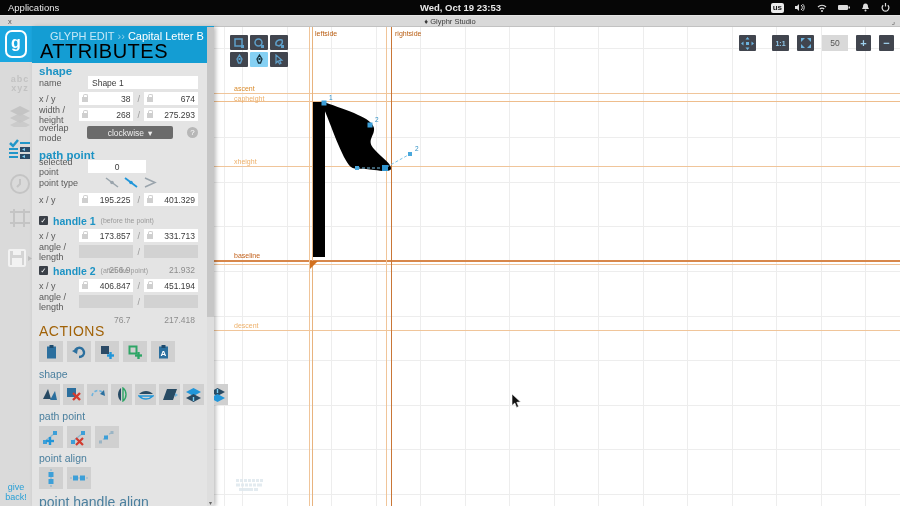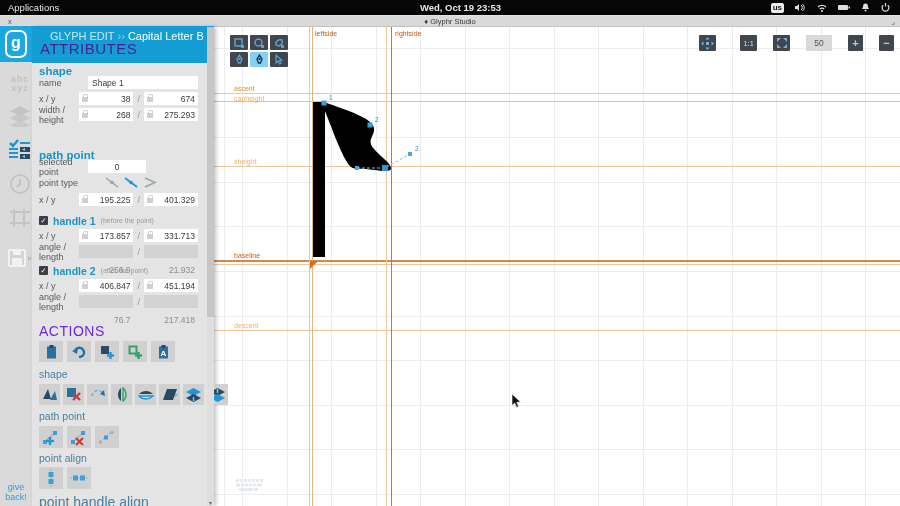--- a/index.html
+++ b/index.html
@@ -34,25 +34,25 @@
           letter-spacing:1px;}
   #giveback{position:absolute;left:0;bottom:4px;width:32px;text-align:center;color:#2aa0d6;
             font-size:9px;line-height:10px;}
   
   #panel{width:182px;background:#e4e4e4;position:relative;flex:none;
          box-shadow:2px 0 4px rgba(0,0,0,.25);z-index:5;}
   #phead{position:absolute;left:0;top:-1px;width:182px;height:37px;background:#149dd3;color:#fff;}
   #pnav{position:absolute;left:9px;top:4px;font-size:11px;color:#c6e9f7;white-space:nowrap;margin-left:9px;}
   #pnav .sep{color:#8fd0ea;margin:0 3px;}
   #pnav .gname{color:#ffffff;}
-  #ptitle{position:absolute;left:8px;top:14px;font-size:15px;letter-spacing:.5px;color:#4c1d95;}
+  #ptitle{position:absolute;left:8px;top:14px;font-size:20px;letter-spacing:.5px;color:#000000;}
   .row{position:absolute;left:7px;right:16px;height:13px;display:flex;align-items:center;}
   .lbl{flex:1;font-size:9px;color:#5a5a5a;}
   .heading{position:absolute;left:7px;font-size:11.5px;font-weight:bold;color:#1d93c4;}
-  .bigheading{position:absolute;left:7px;font-size:14px;color:#6d28d9;letter-spacing:.5px;}
+  .bigheading{position:absolute;left:7px;font-size:14px;color:#a16207;letter-spacing:.5px;}
   .num{width:54px;height:13px;background:#fff;display:flex;align-items:center;flex:none;
        font-size:8.5px;color:#3a3a3a;padding:0 3px;box-sizing:border-box;}
   .num b{margin-left:auto;font-weight:normal;}
   .num.dis{background:#d2d2d2;}
   .num.dis b{color:#8d8d8d;margin-top:37px;}
   .lock{width:6px;height:5px;background:#cfcfcf;position:relative;flex:none;margin-top:2px;}
   .lock:before{content:'';position:absolute;top:-3px;left:1px;width:3px;height:3px;
        border:1px solid #cfcfcf;border-bottom:none;border-radius:2px 2px 0 0;}
   .sl{color:#9a9a9a;font-size:9px;margin:0 4px;flex:none;}
   .txtin{width:110px;height:13px;background:#fff;font-size:8.5px;color:#3a3a3a;
@@ -81,21 +81,21 @@
      background-position:28px 0,0 21px;}
   .hguide{position:absolute;left:0;right:0;height:1px;}
   .vguide{position:absolute;top:0;bottom:0;width:1px;}
   .glabel{position:absolute;font-size:7px;line-height:7px;}
   #tribase{position:absolute;width:0;height:0;border-top:8px solid #d2701e;
            border-right:8px solid transparent;}
   #ltools{position:absolute;left:16px;top:8px;display:grid;grid-template-columns:repeat(3,18px);
           grid-auto-rows:15px;gap:2px;}
   .tbtn{background:#41454e;border-radius:1px;display:flex;align-items:center;justify-content:center;}
   .tbtn.on{background:#85d0f3;}
-  #rtools{position:absolute;right:6px;top:8px;display:flex;align-items:center;gap:16px;}
+  #rtools{position:absolute;right:6px;top:8px;display:flex;align-items:center;gap:8px;}
   .zval{width:26px;height:16px;background:#d9d9d9;color:#555;font-size:8.5px;display:flex;
         align-items:center;justify-content:center;}
   .zbtn{width:15px;height:16px;background:#41454e;color:#9fd1ee;font-size:11px;font-weight:bold;
         display:flex;align-items:center;justify-content:center;border-radius:1px;}
   .tbtn16{width:17px;height:16px;background:#41454e;border-radius:1px;display:flex;
         align-items:center;justify-content:center;color:#8fc6e8;font-size:7px;font-weight:bold;}
   #glyphsvg{position:absolute;left:0;top:0;}
   #kbdhint{position:absolute;left:22px;top:452px;opacity:.85;}
   #logo{position:absolute;right:10px;bottom:6px;text-align:right;color:#29a3dc;}
   #logoword{font-size:31px;font-weight:bold;letter-spacing:-2px;line-height:26px;}
@@ -245,20 +245,28 @@
           <i class="lock"></i>
           <b>268</b>
         </span>
       <span class="sl">/</span>
       <span class="num">
           <i class="lock"></i>
           <b>275.293</b>
         </span>
     </div>
 
+    <div class="row" style="top:99px">
+      <span class="lbl">overlap mode</span>
+      <span class="sel">
+          <span>clockwise</span>
+          <span>▾</span>
+        </span>
+      <span class="help">?</span>
+    </div>
 
     <div class="heading" style="top:122px">path point</div>
 
     <div class="row" style="top:133px">
       <span class="lbl">selected point</span>
       <span class="num" style="width:58px;margin-right:52px">
           <b style="margin:0 auto">0</b>
         </span>
     </div>
 

